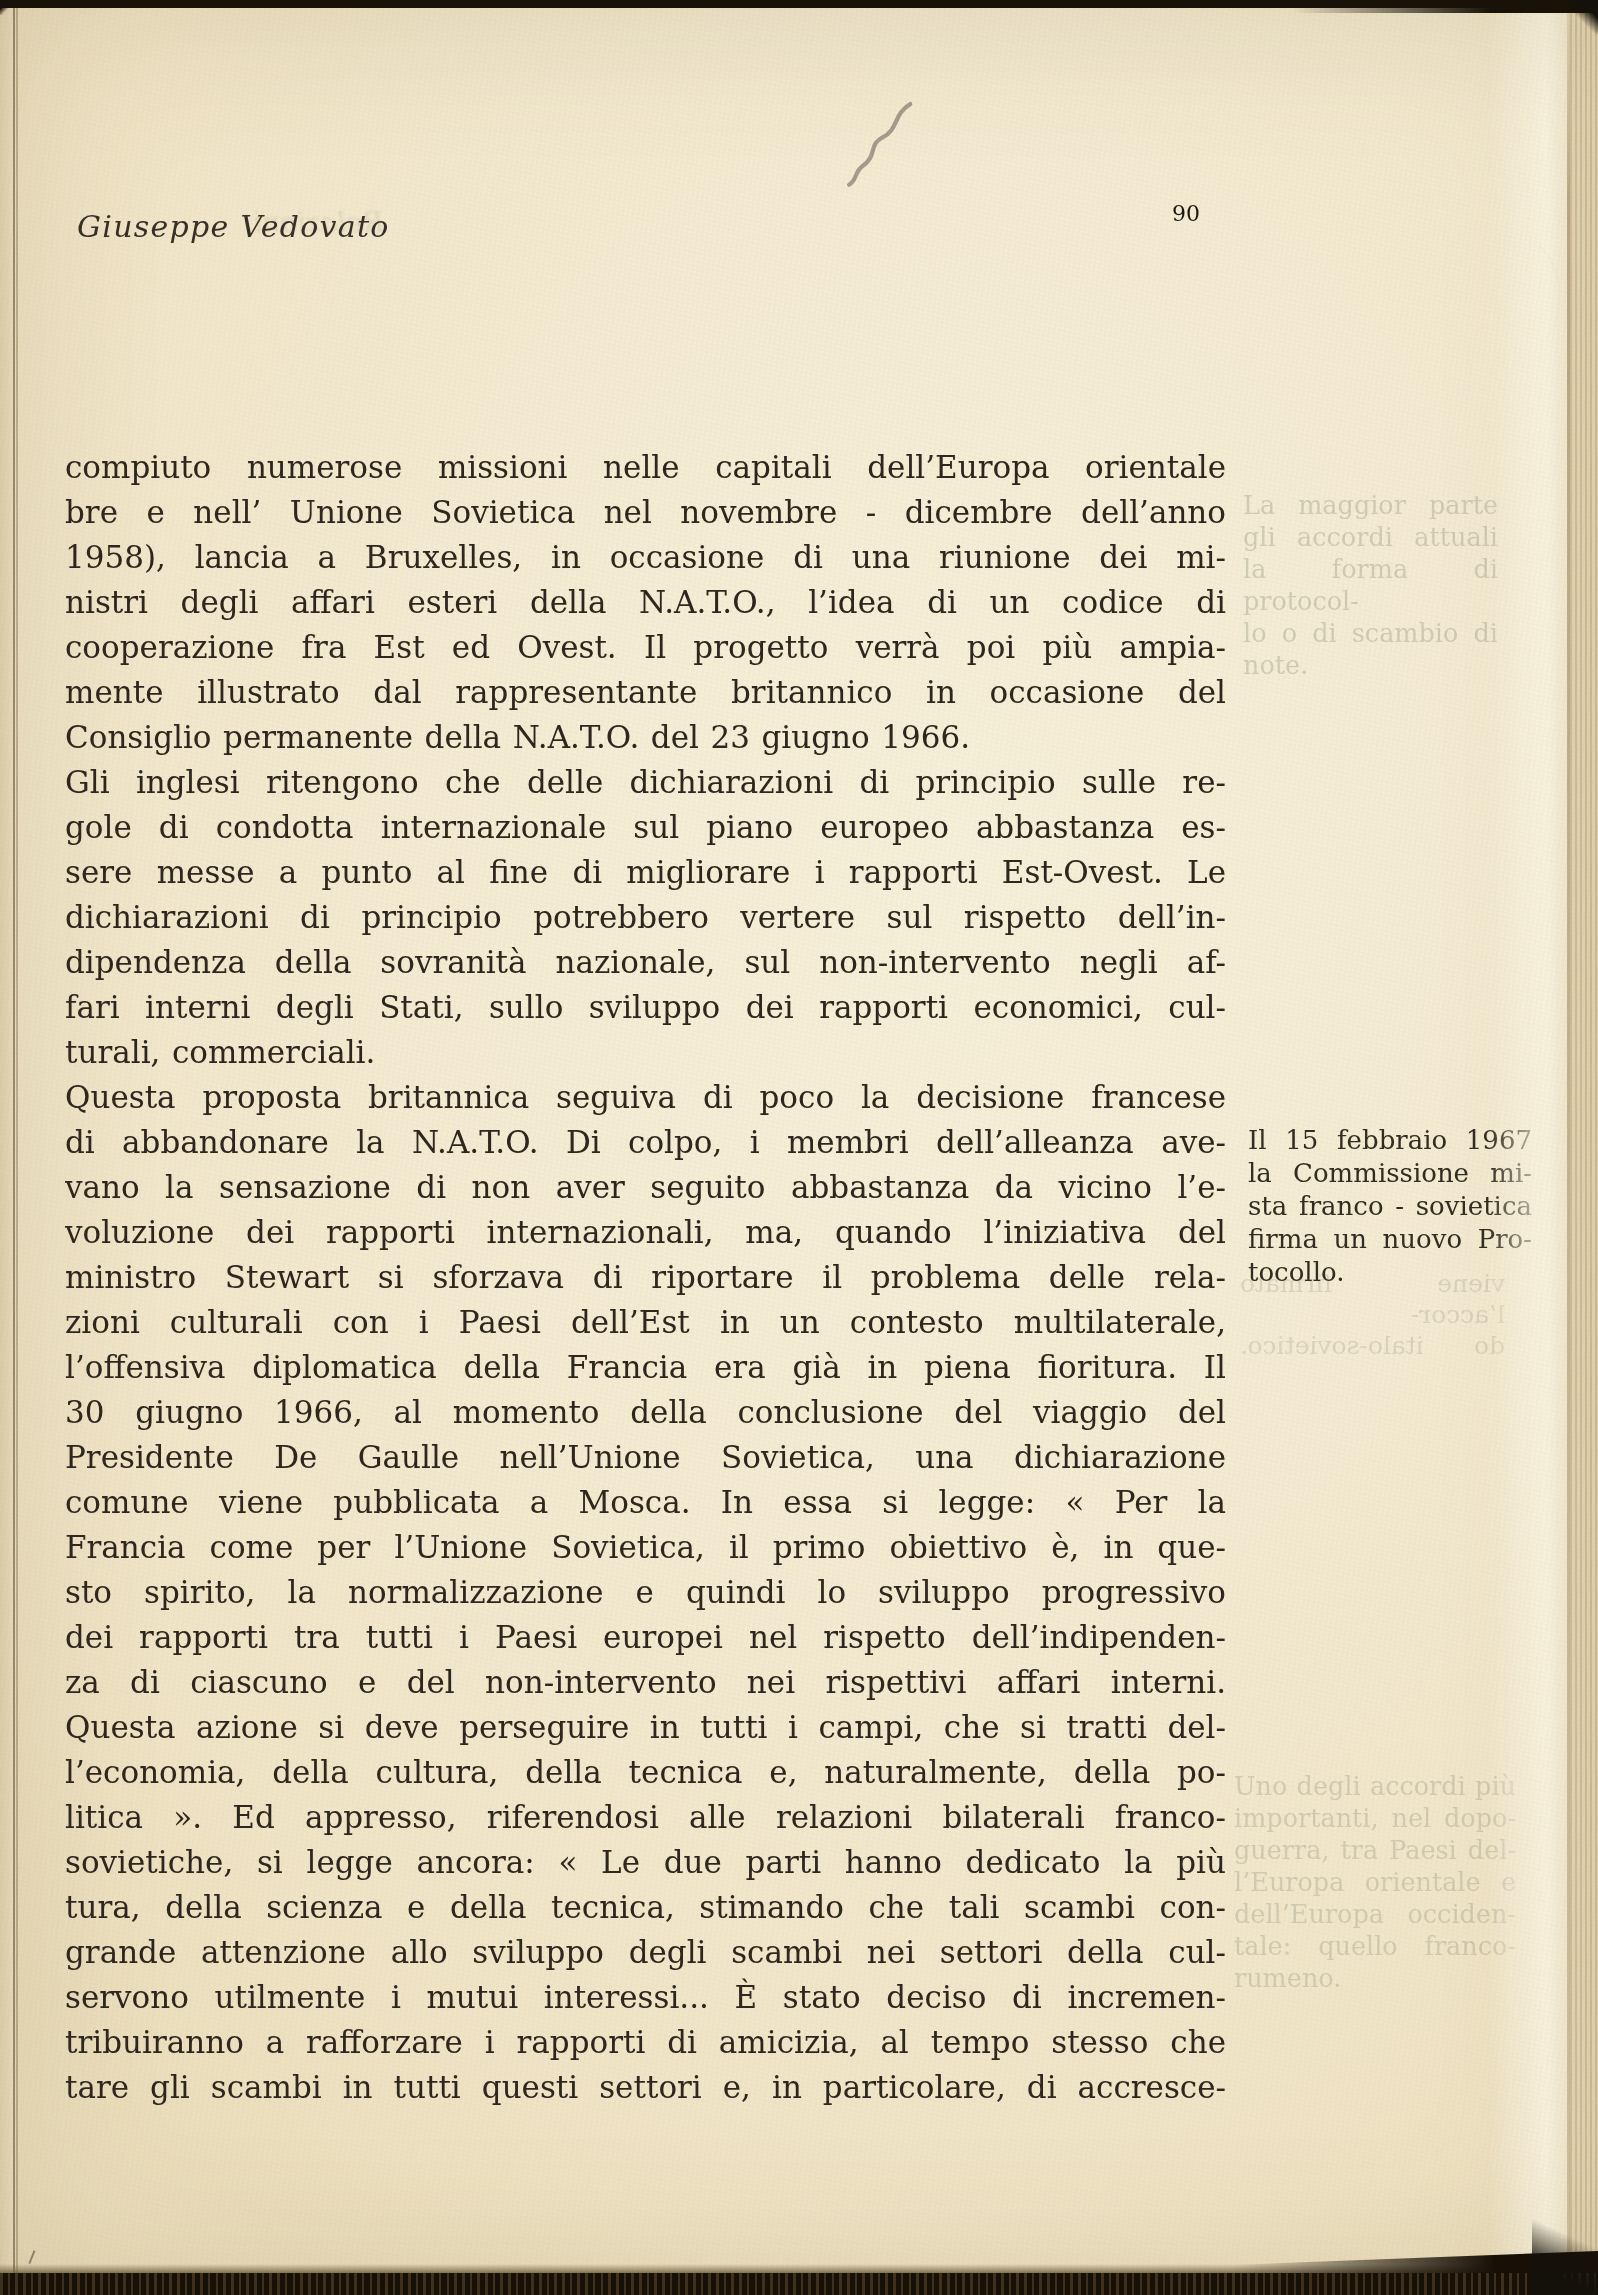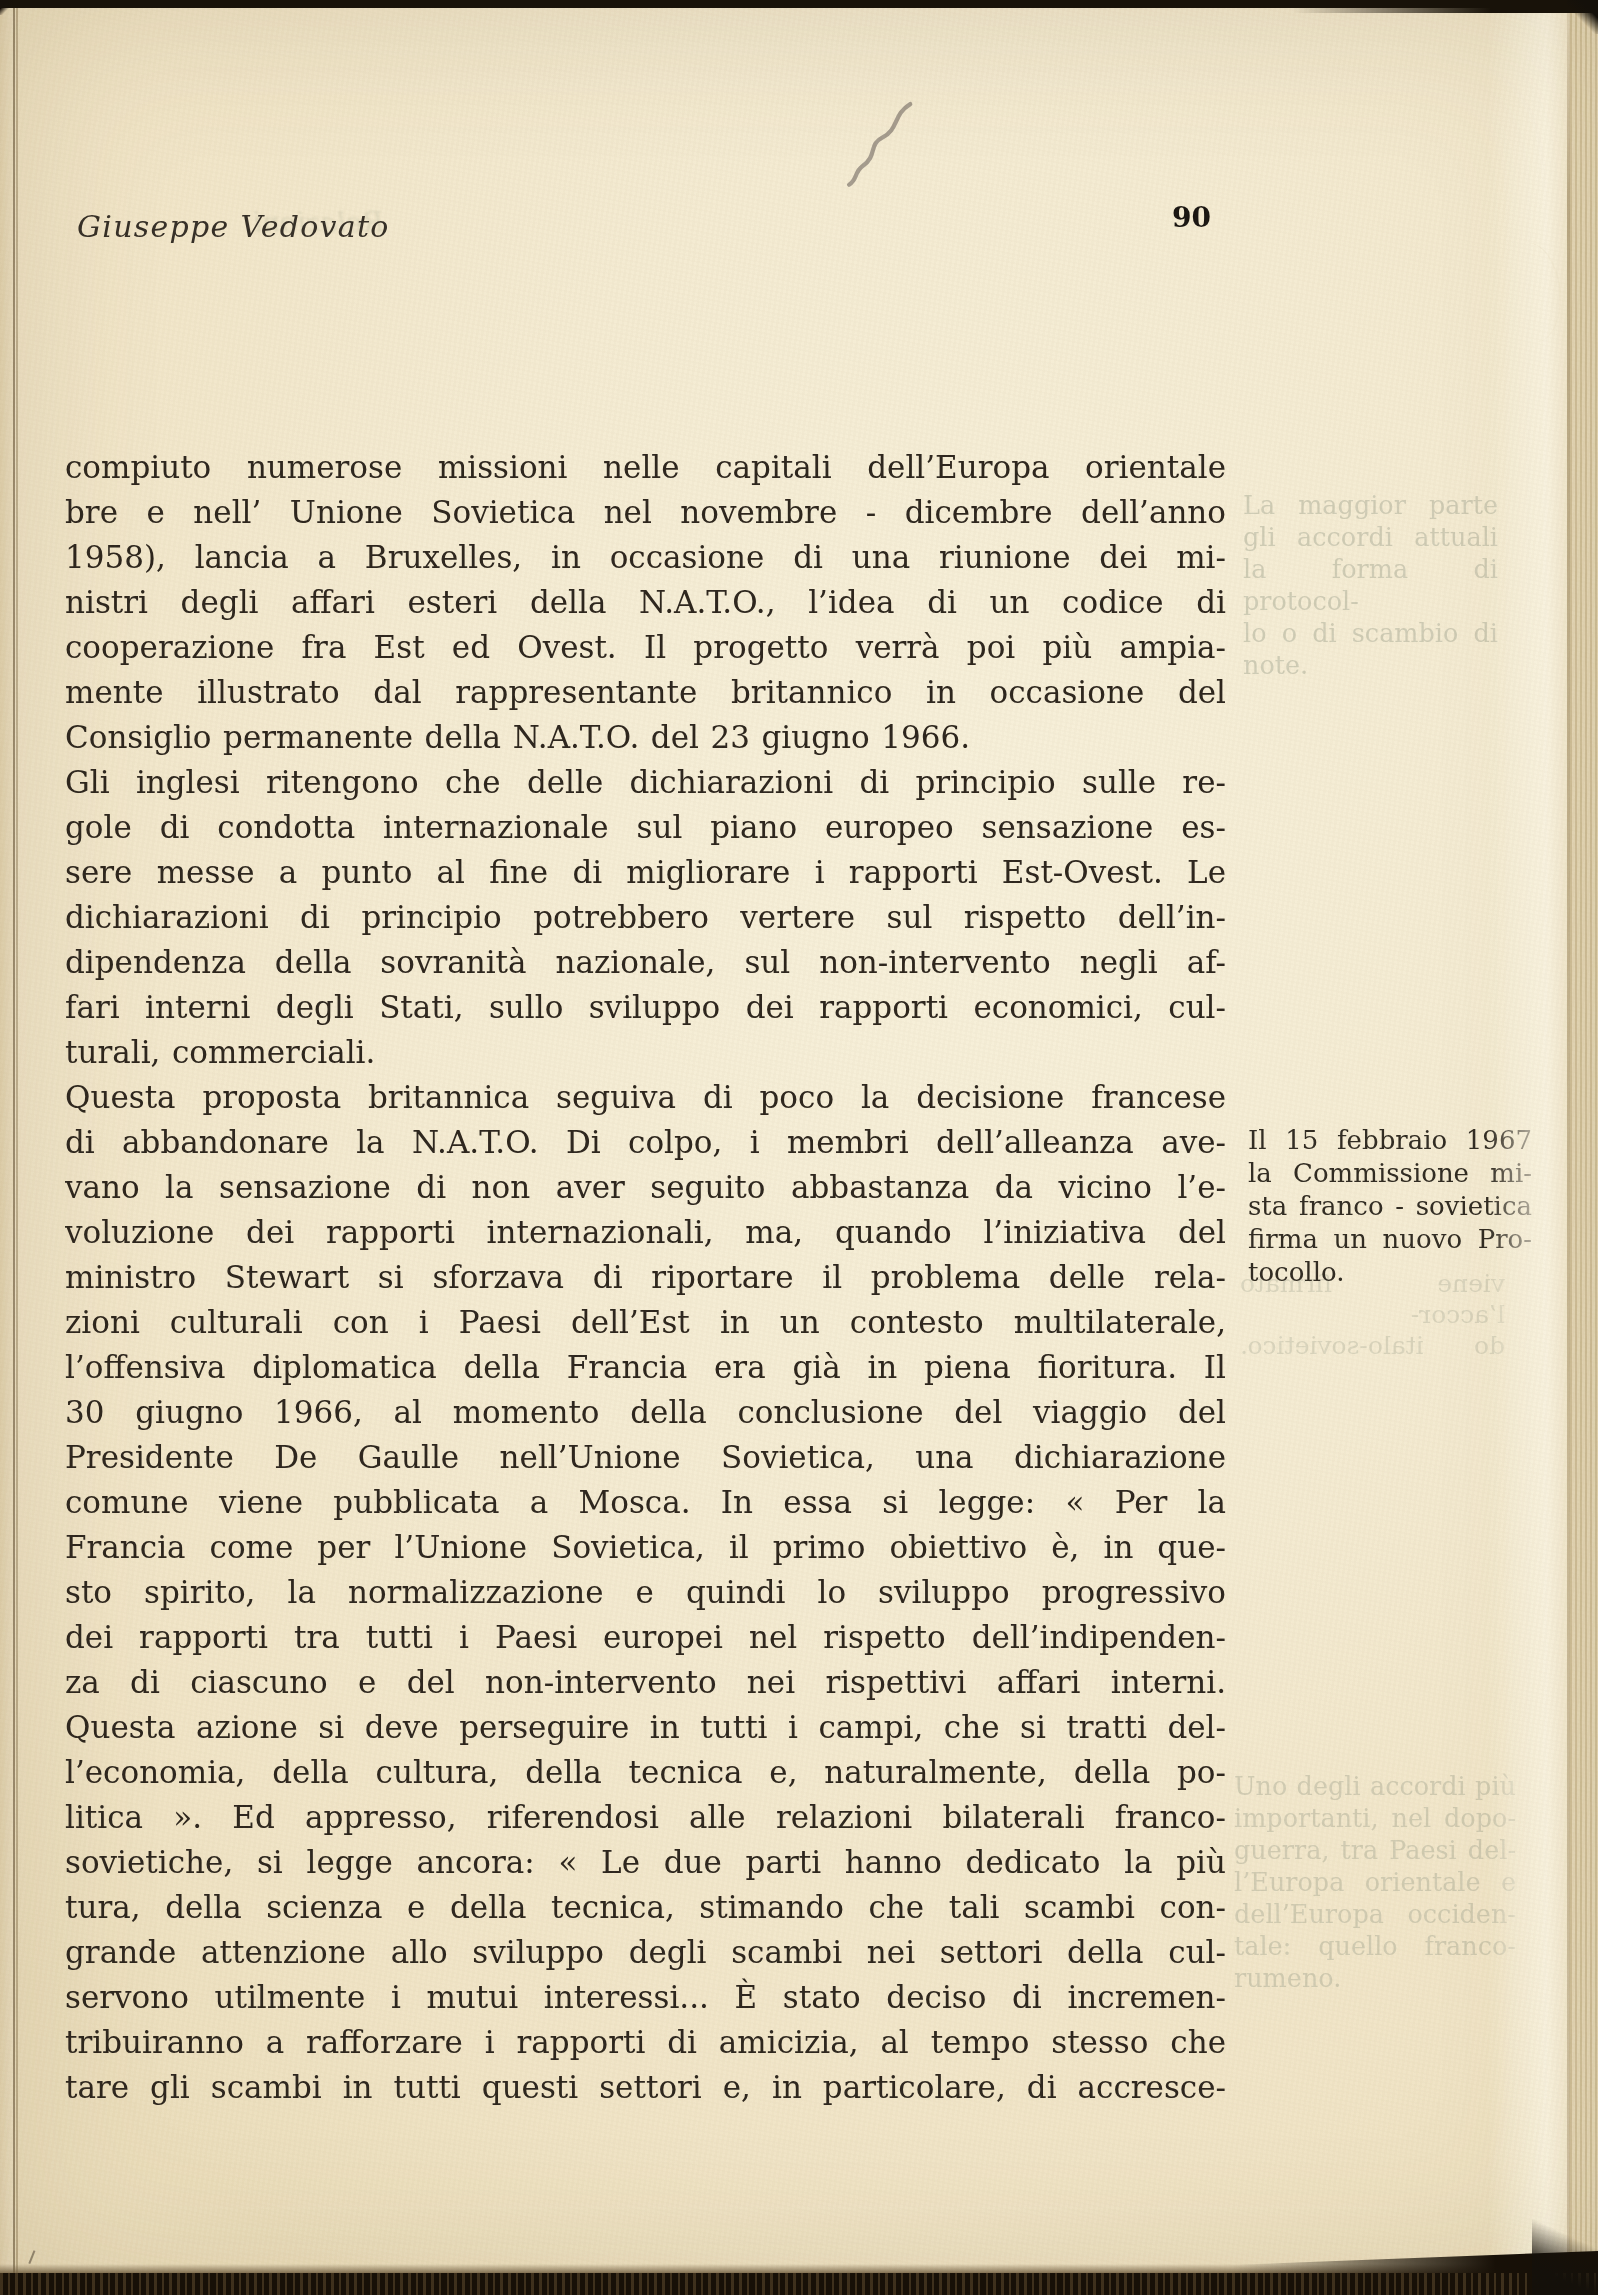--- a/index.html
+++ b/index.html
@@ -48,21 +48,21 @@
   .crease-arc{position:absolute;left:1512px;top:242px;width:47px;height:100px;
     border-right:2.6px solid rgba(190,163,112,.5);border-radius:0 60% 60% 0/0 50% 50% 0;
     transform:rotate(-6deg);}
   .tick{position:absolute;left:31px;top:2250px;width:1.7px;height:13.6px;
     background:rgba(60,50,40,.5);transform:rotate(22deg);}
   .pencil{position:absolute;left:842px;top:99px;opacity:.75;}
 
   
   .author{position:absolute;left:65px;top:209px;font-style:italic;font-size:30px;
     letter-spacing:1.3px;color:#332d25;margin-left:12px;}
-  .pagenum{position:absolute;left:1172px;top:201px;font-size:28px;font-weight:700;color:#181410;}
+  .pagenum{position:absolute;left:1172px;top:201px;font-size:22px;font-weight:400;color:#181410;}
   .bodytext{position:absolute;left:65px;top:445px;width:1161px;font-size:31px;
     line-height:45px;word-spacing:1.7px;color:#2b241c;}
   .bodytext .line{text-align:justify;text-align-last:justify;height:45px;overflow:hidden;}
   .bodytext .line.para-end{text-align-last:left;}
   .note{position:absolute;left:1248px;top:1124px;width:284px;font-size:26px;
     line-height:33px;color:#2f2a21;}
   .note .line{text-align:justify;text-align-last:justify;}
   .note .line.para-end{text-align-last:left;}
 
   
@@ -106,21 +106,21 @@
 
   <div class="bodytext">
       <div class="line">compiuto numerose missioni nelle capitali dell’Europa orientale</div>
       <div class="line">bre e nell’ Unione Sovietica nel novembre - dicembre dell’anno</div>
       <div class="line">1958), lancia a Bruxelles, in occasione di una riunione dei mi-</div>
       <div class="line">nistri degli affari esteri della N.A.T.O., l’idea di un codice di</div>
       <div class="line">cooperazione fra Est ed Ovest. Il progetto verrà poi più ampia-</div>
       <div class="line">mente illustrato dal rappresentante britannico in occasione del</div>
       <div class="line para-end">Consiglio permanente della N.A.T.O. del 23 giugno 1966.</div>
       <div class="line">Gli inglesi ritengono che delle dichiarazioni di principio sulle re-</div>
-      <div class="line">gole di condotta internazionale sul piano europeo sensazione es-</div>
+      <div class="line">gole di condotta internazionale sul piano europeo abbastanza es-</div>
       <div class="line">sere messe a punto al fine di migliorare i rapporti Est-Ovest. Le</div>
       <div class="line">dichiarazioni di principio potrebbero vertere sul rispetto dell’in-</div>
       <div class="line">dipendenza della sovranità nazionale, sul non-intervento negli af-</div>
       <div class="line">fari interni degli Stati, sullo sviluppo dei rapporti economici, cul-</div>
       <div class="line para-end">turali, commerciali.</div>
       <div class="line">Questa proposta britannica seguiva di poco la decisione francese</div>
       <div class="line">di abbandonare la N.A.T.O. Di colpo, i membri dell’alleanza ave-</div>
       <div class="line">vano la sensazione di non aver seguito abbastanza da vicino l’e-</div>
       <div class="line">voluzione dei rapporti internazionali, ma, quando l’iniziativa del</div>
       <div class="line">ministro Stewart si sforzava di riportare il problema delle rela-</div>

